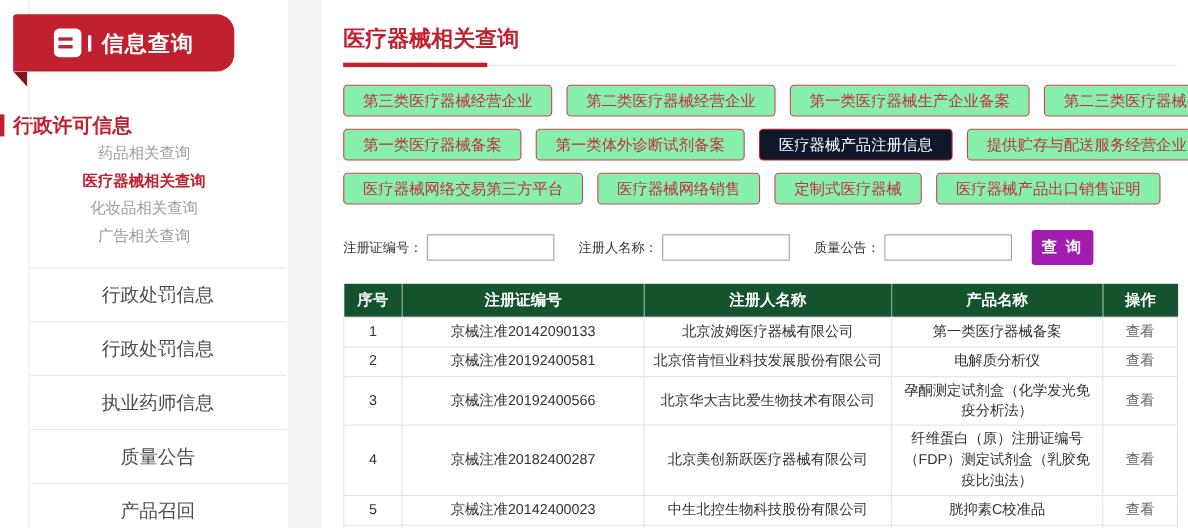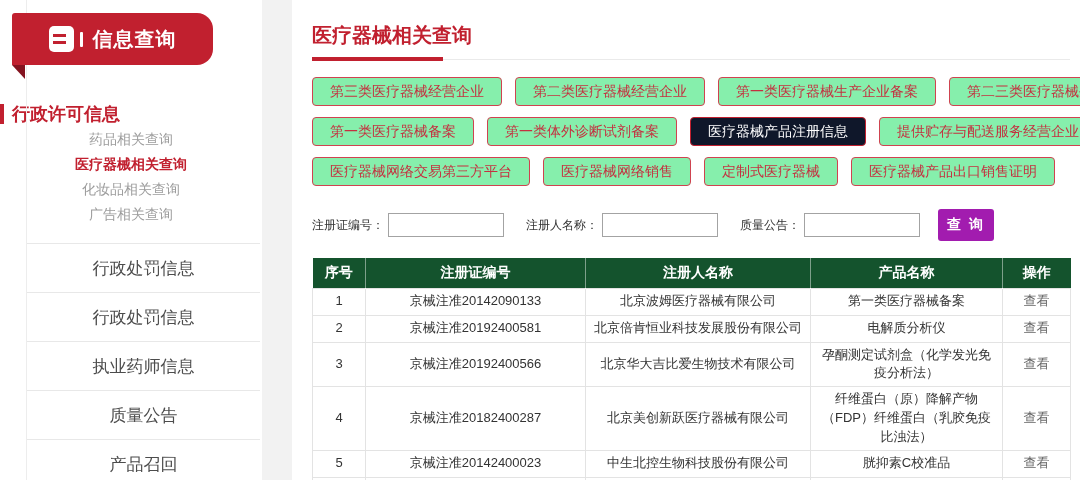--- a/index.html
+++ b/index.html
@@ -183,21 +183,21 @@
           <td>3</td>
           <td>京械注准20192400566</td>
           <td>北京华大吉比爱生物技术有限公司</td>
           <td>孕酮测定试剂盒（化学发光免疫分析法）</td>
           <td><span class="view-link">查看</span></td>
         </tr>
         <tr>
           <td>4</td>
           <td>京械注准20182400287</td>
           <td>北京美创新跃医疗器械有限公司</td>
-          <td>纤维蛋白（原）降解产物（FDP）纤维蛋白（乳胶免疫比浊法）</td>
+          <td>纤维蛋白（原）注册证编号（FDP）测定试剂盒（乳胶免疫比浊法）</td>
           <td><span class="view-link">查看</span></td>
         </tr>
         <tr>
           <td>5</td>
           <td>京械注准20142400023</td>
           <td>中生北控生物科技股份有限公司</td>
           <td>胱抑素C校准品</td>
           <td><span class="view-link">查看</span></td>
         </tr>
         <tr>

